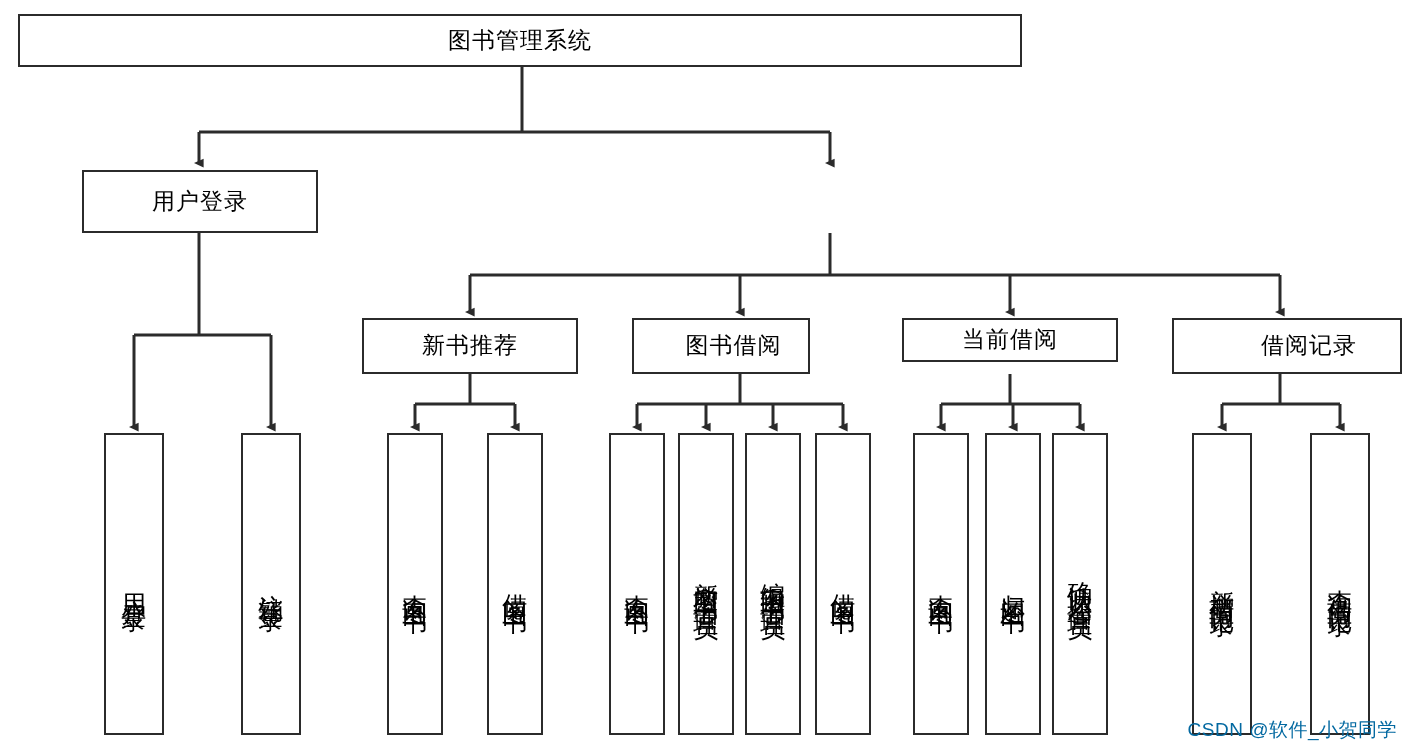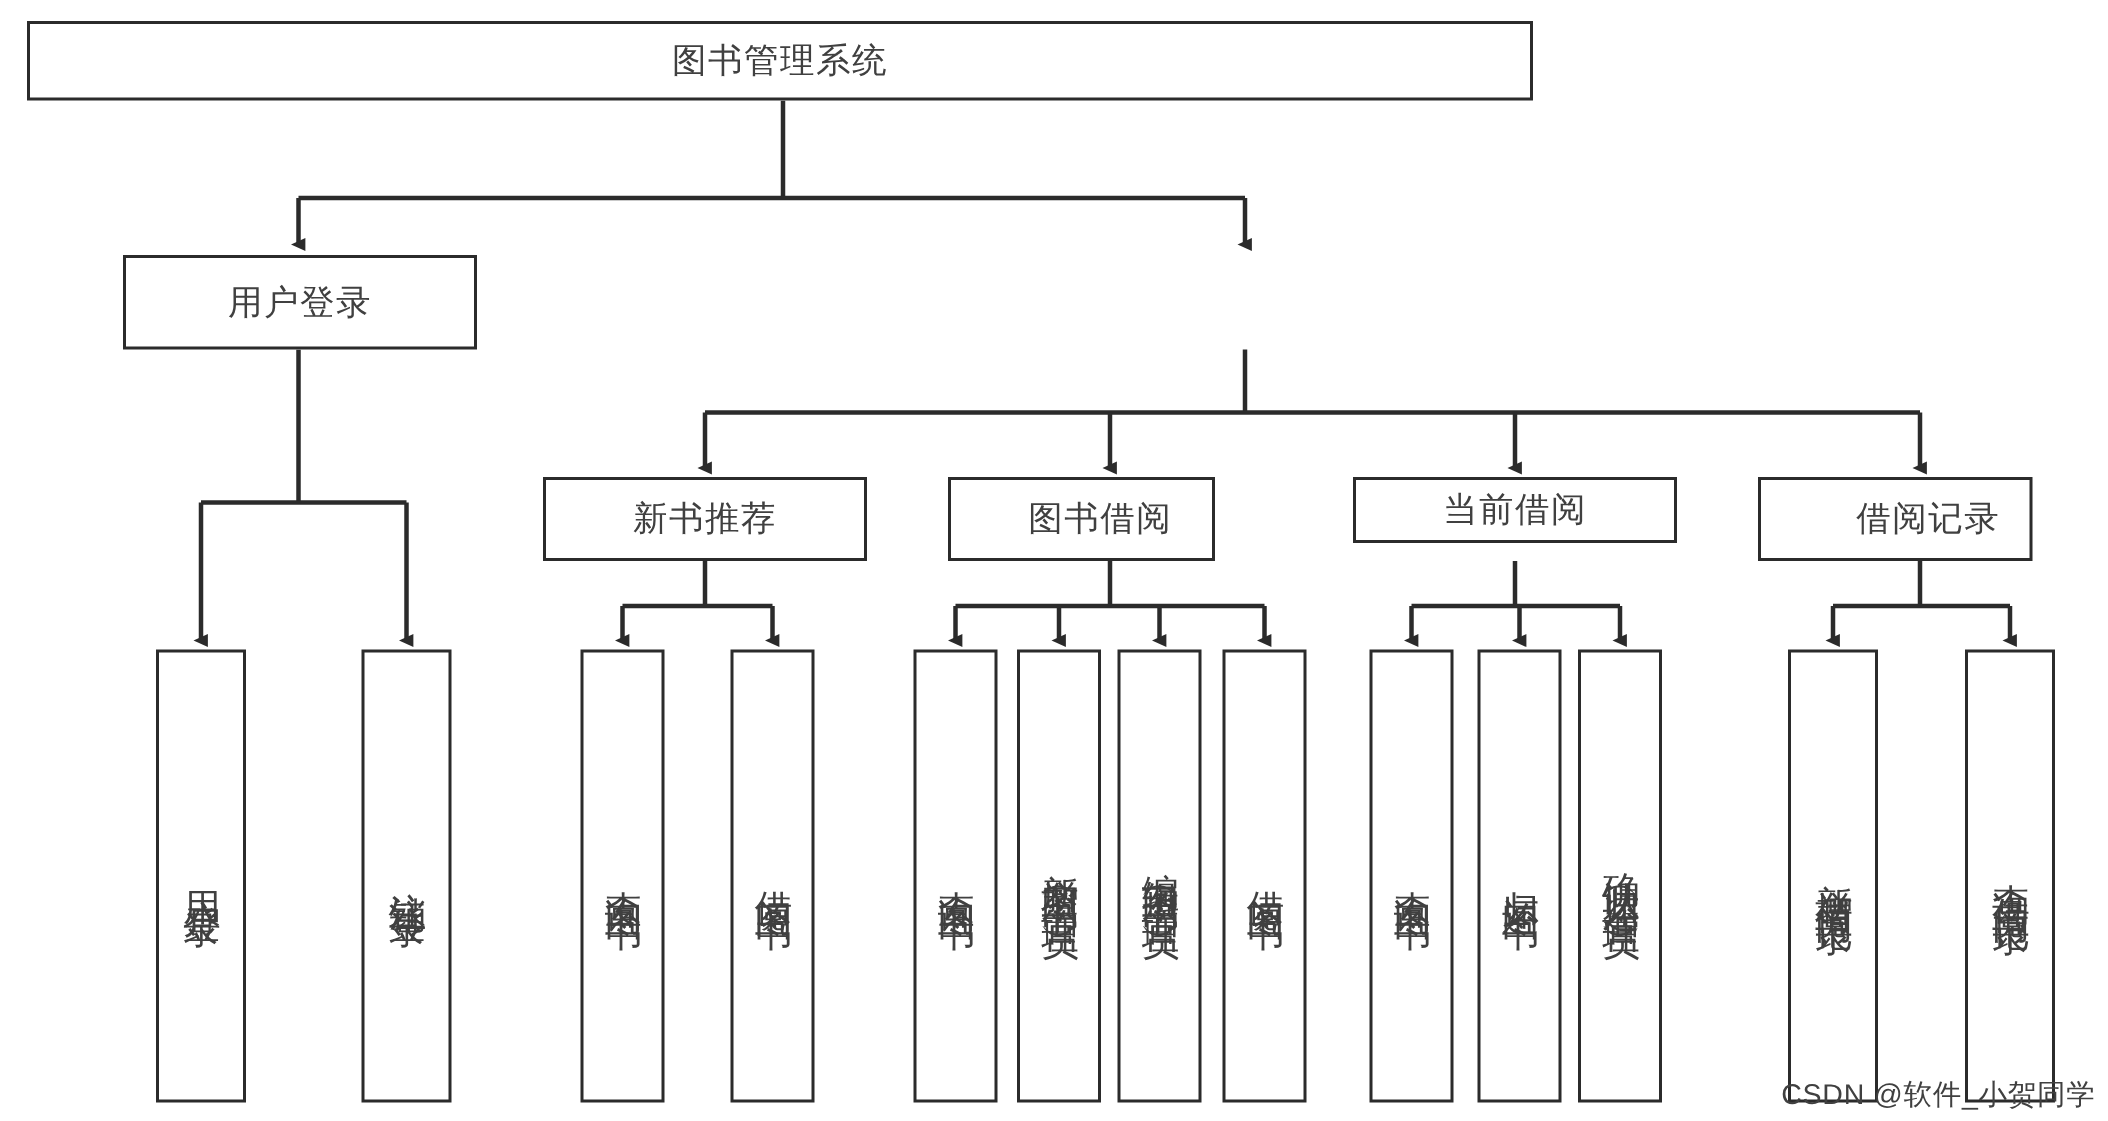--- a/index.html
+++ b/index.html
@@ -27,21 +27,21 @@
     pointer-events: none;
   }
   .node {
     position: absolute;
     box-sizing: border-box;
     border: 2px solid #2b2b2b;
     background: #ffffff;
     display: flex;
     align-items: center;
     justify-content: center;
-    color: #404040;
+    color: #000000;
   }
   .node.horizontal {
     font-size: 23px;
     letter-spacing: 1px;
     line-height: 1.2;
   }
   .node.root {
     font-size: 23px;
   }
   .node.vertical {
@@ -56,21 +56,21 @@
   .node.vertical .vlabel {
     writing-mode: vertical-rl;
     text-orientation: upright;
     letter-spacing: 5px;
   }
   #watermark {
     position: absolute;
     right: 8px;
     bottom: 4px;
     font-size: 19px;
-    color: #404040;
+    color: #0369a1;
     letter-spacing: 0.5px;
     white-space: nowrap;
     font-family: "Liberation Sans", "DejaVu Sans", sans-serif;
   }
 </style>
 </head>
 <body>
 
 <div id="diagram-root">
 
@@ -134,21 +134,21 @@
 
   <div class="node horizontal" style="left:362px; top:318px; width:216px; height:56px;">
     <span>新书推荐</span>
   </div>
   <div class="node horizontal" style="left:632px; top:318px; width:178px; height:56px;padding-left:25px;">
     <span>图书借阅</span>
   </div>
   <div class="node horizontal" style="left:902px; top:318px; width:216px; height:44px;">
     <span>当前借阅</span>
   </div>
-  <div class="node horizontal" style="left:1172px; top:318px; width:183px; height:56px;padding-left:44px;">
+  <div class="node horizontal" style="left:1172px; top:318px; width:230px; height:56px;padding-left:44px;">
     <span>借阅记录</span>
   </div>
 
   <div class="node vertical" style="left:104px; top:433px; width:60px; height:302px;">
     <span class="vlabel">用户登录</span>
   </div>
   <div class="node vertical" style="left:241px; top:433px; width:60px; height:302px;">
     <span class="vlabel">注销登录</span>
   </div>
   <div class="node vertical" style="left:387px; top:433px; width:56px; height:302px;">

